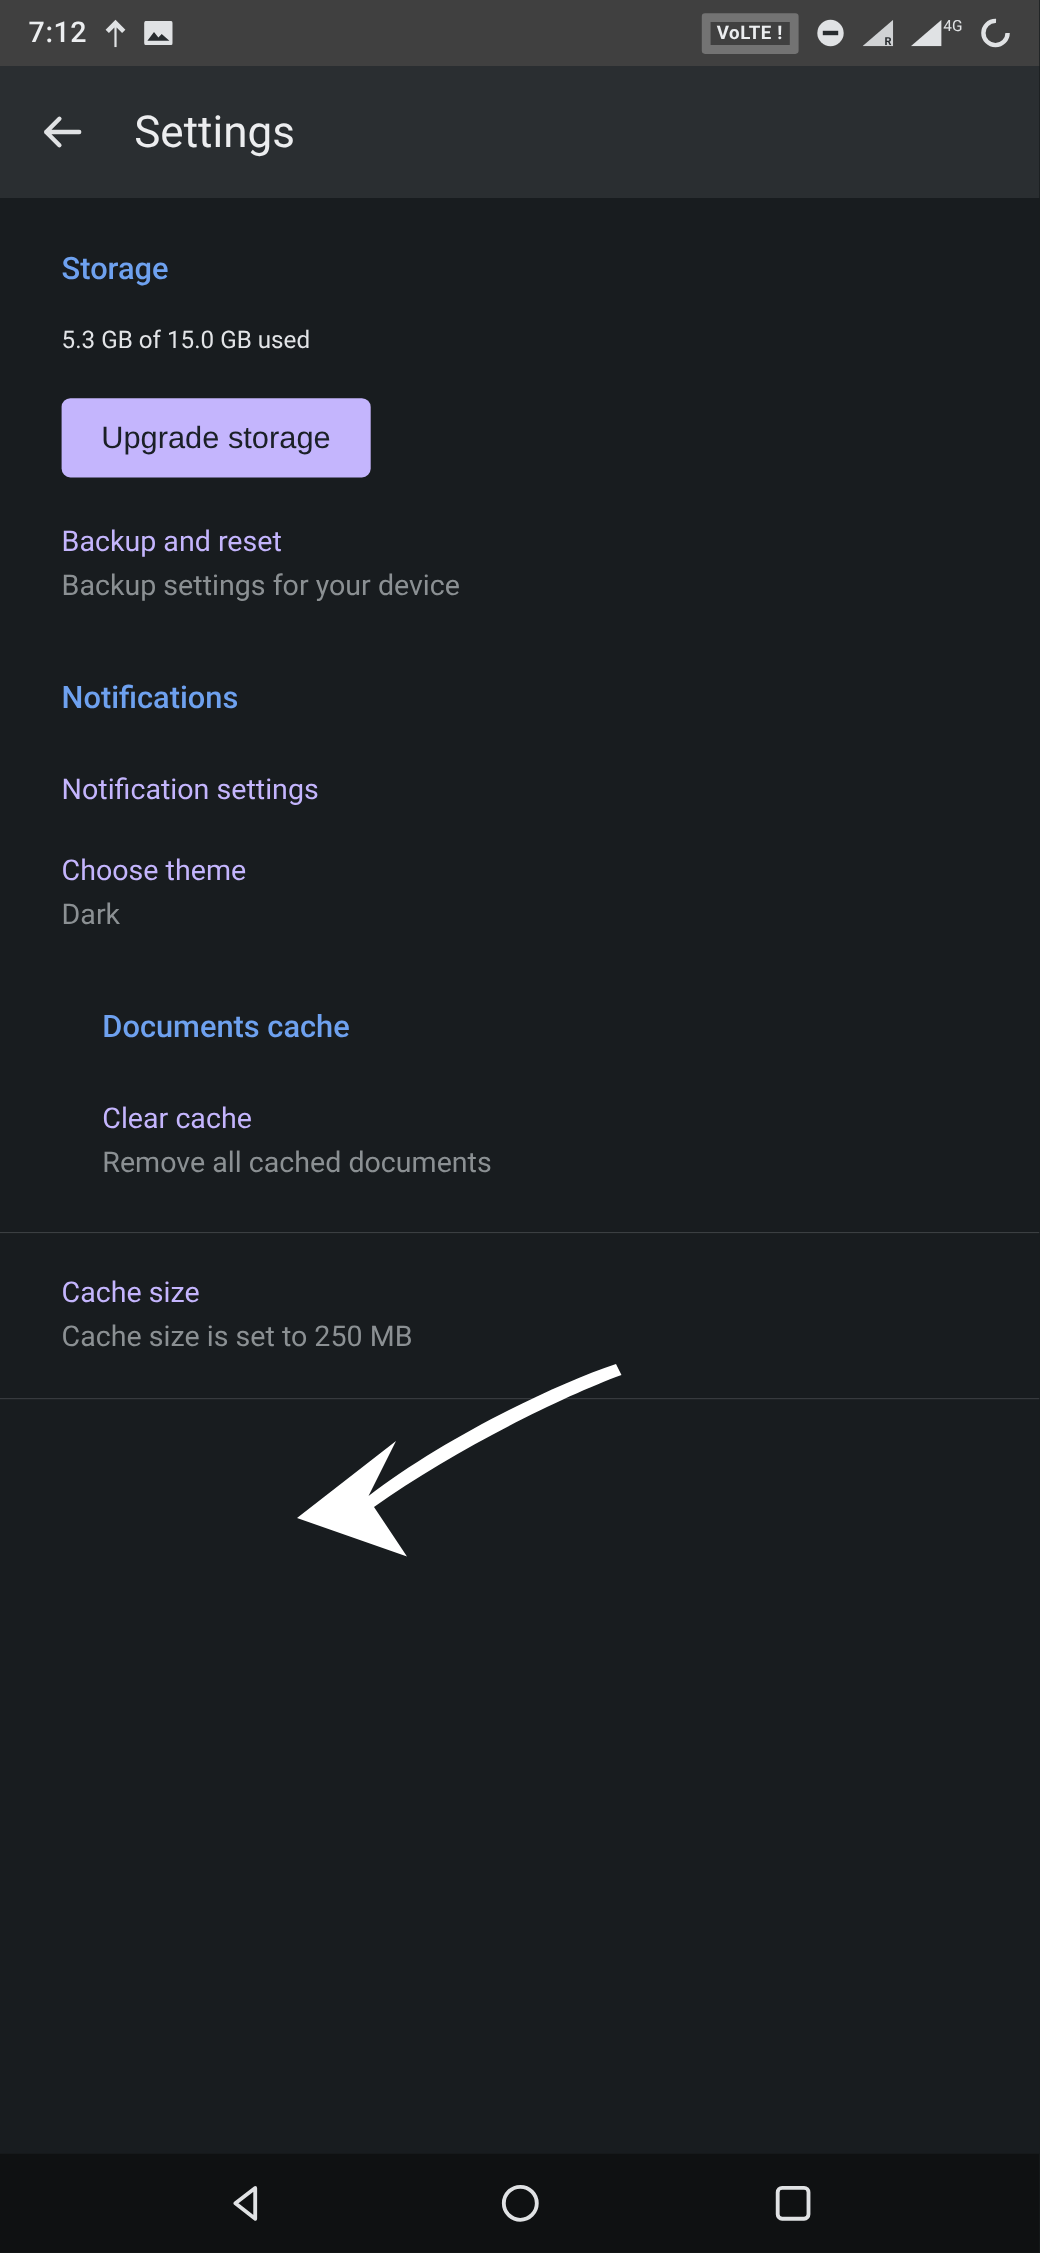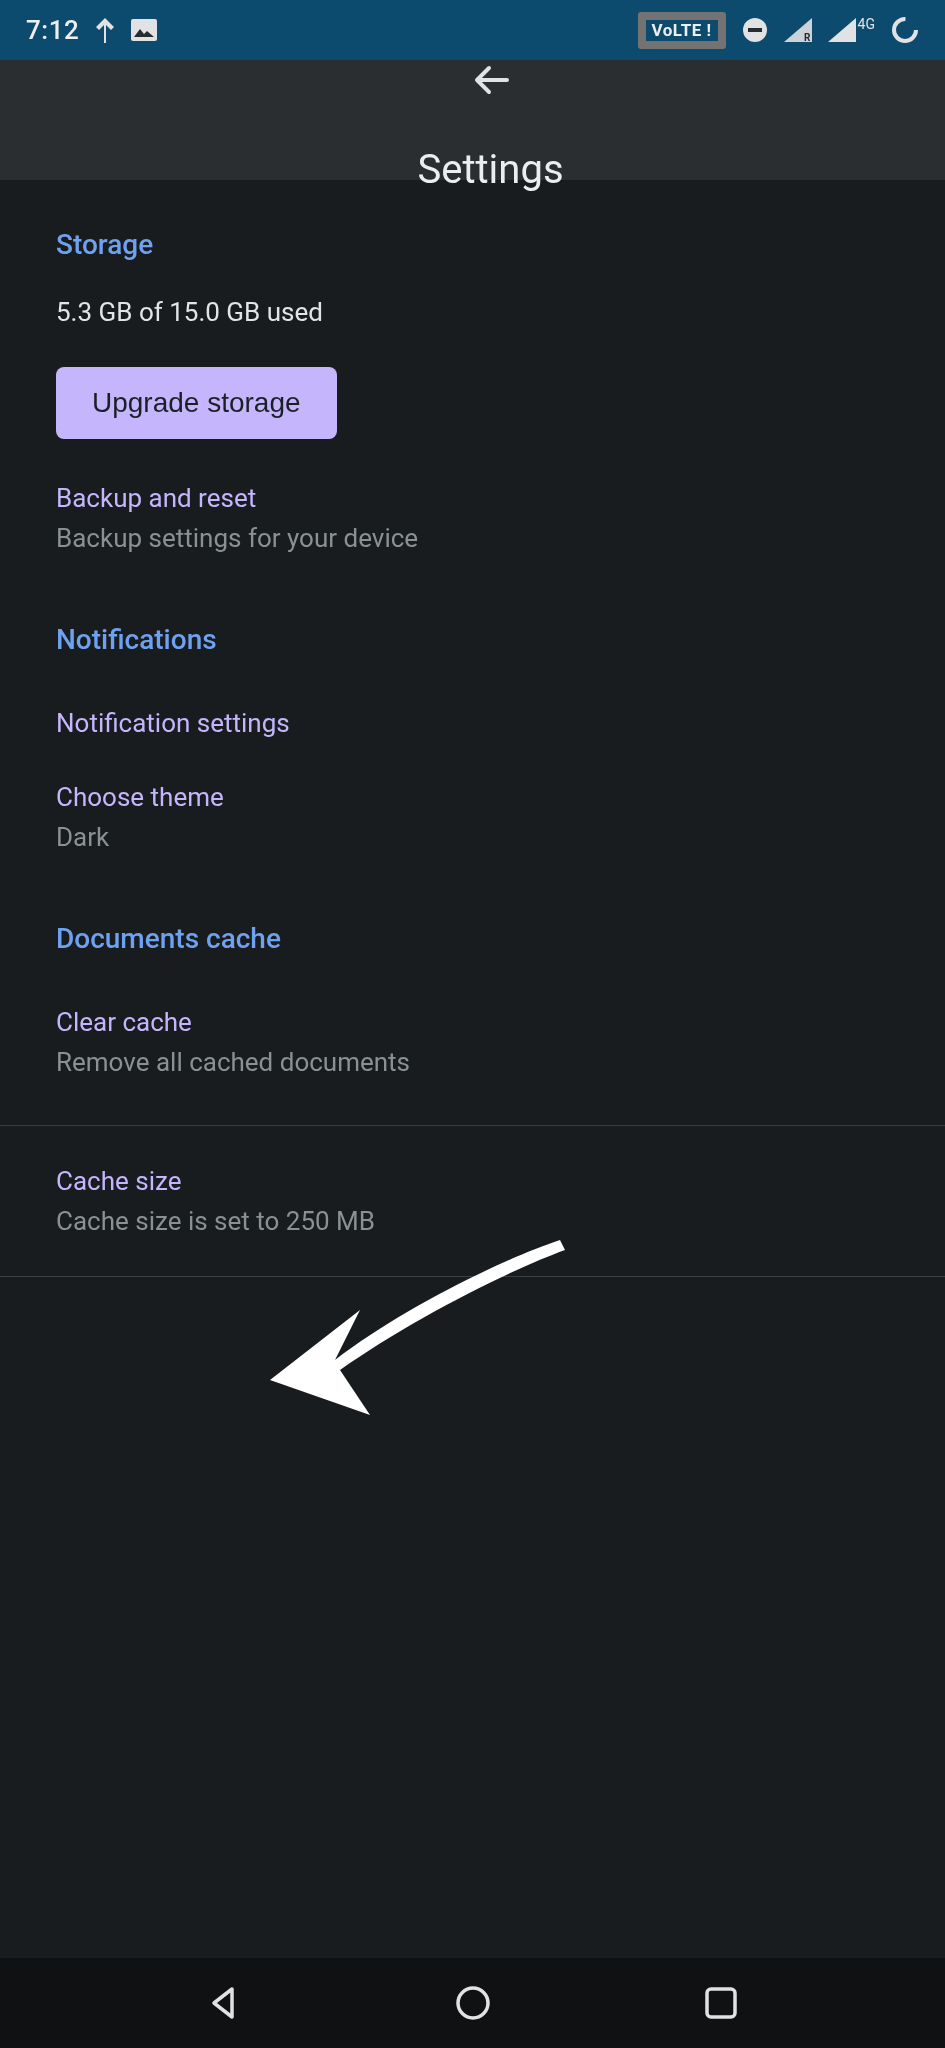--- a/index.html
+++ b/index.html
@@ -10,21 +10,21 @@
     color: #e6e8ea;
     position: relative;
   }
   
   .statusbar {
     height: 60px;
     display: flex;
     justify-content: space-between;
     align-items: center;
     padding: 0 26px;
-    background: #0c4a6e;
+    background: #404040;
     font-size: 26px;
     color: #eceef0;
   }
   .sb-left, .sb-right { display: flex; align-items: center; gap: 16px; }
   .sb-clock { font-weight: 500; letter-spacing: 0.5px; }
   .sb-icon { display: inline-flex; align-items: center; justify-content: center; }
   .volte-badge {
     border: 8px solid #737373;
     border-radius: 3px;
     padding: 0 6px 1px;
@@ -33,36 +33,35 @@
     letter-spacing: 0.5px;
   }
   
   .appbar {
     height: 120px;
     background: #2a2e31;
     display: flex;
     align-items: center;
     padding-left: 36px;
     gap: 46px;
-    flex-direction: column;
   }
   .appbar-title { font-size: 40px; font-weight: 400; color: #ecedef; }
   .back-icon { width: 40px; height: 40px; }
   
   .content { padding: 0; }
   .section { padding-left: 56px; padding-right: 23px; }
   .section-header {
     color: #6ea1ef;
     font-size: 28px;
     font-weight: 500;
     padding-top: 48px;
     padding-bottom: 8px;
   }
   .storage-usage {
-    font-size: 26px;
+    font-size: 22px;
     color: #e2e4e7;
     padding-top: 28px;
   }
   .upgrade-btn {
     display: inline-block;
     background: #c4b5fd;
     color: #1b2027;
     font-size: 28px;
     padding: 20px 36px;
     border-radius: 8px;
@@ -216,21 +215,21 @@
     </div>
   </div>
 
   <div class="section">
     <div class="setting-row">
       <div class="setting-title">Choose theme</div>
       <div class="setting-sub">Dark</div>
     </div>
   </div>
 
-  <div class="section" style="padding-right:0;">
+  <div class="section" style="padding-right:0;margin-left:37px;">
     <div class="section-header" style="padding-top:70px;">Documents cache</div>
     <div class="setting-row">
       <div class="setting-title">Clear cache</div>
       <div class="setting-sub">Remove all cached documents</div>
     </div>
   </div>
   <div class="divider"></div>
   <div class="section">
     <div class="setting-row" style="padding-top:40px;">
       <div class="setting-title">Cache size</div>

